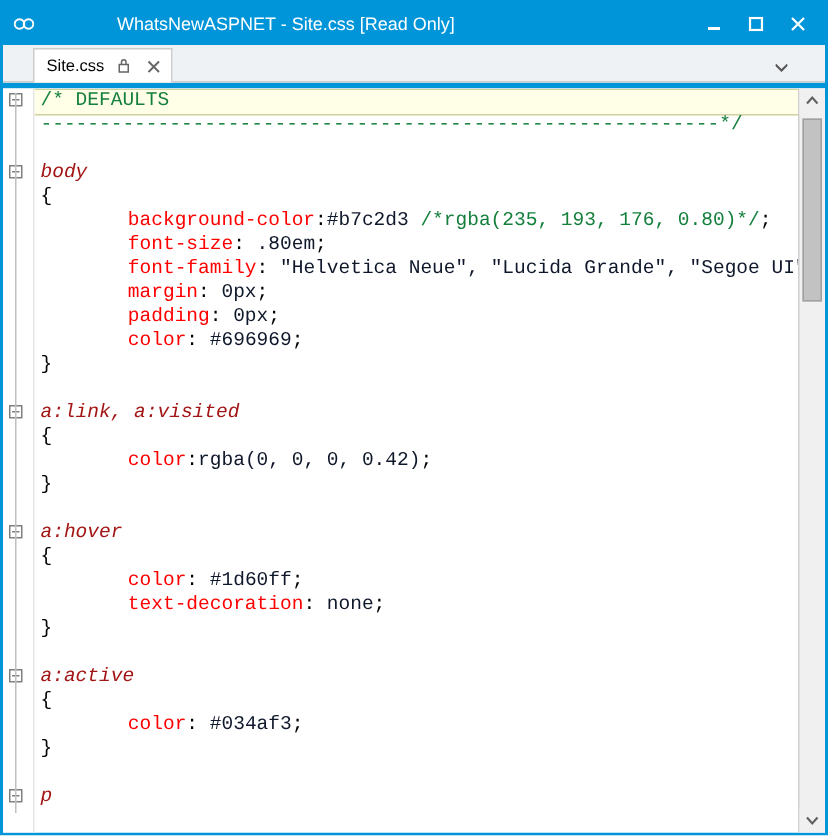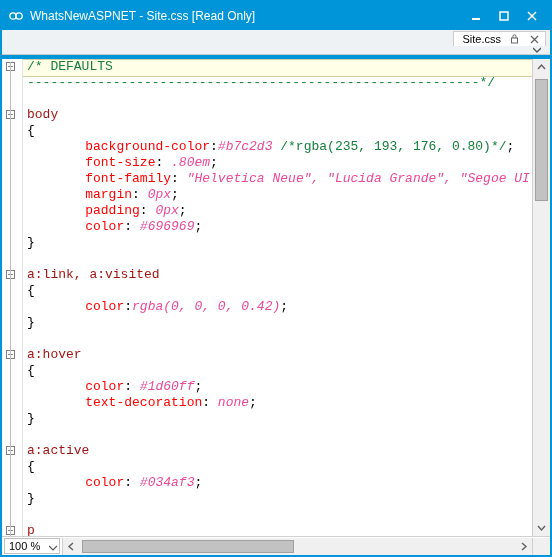--- a/index.html
+++ b/index.html
@@ -20,20 +20,21 @@
     background: #fff;
   }
   .titlebar {
     height: 28px;
     background: #0095d9;
     color: #fff;
     display: flex;
     align-items: center;
     padding: 0 4px 0 6px;
     flex-shrink: 0;
+    gap: 48px;
   }
   .tb-icon {
     width: 16px;
     height: 16px;
     margin-right: 6px;
     display: flex;
     align-items: center;
     justify-content: center;
   }
   .tb-icon svg { display: block; }
@@ -58,24 +59,23 @@
     cursor: pointer;
   }
   .tb-btn svg { display: block; }
 
   .tabstrip {
     height: 24px;
     background: #eef2f5;
     border-bottom: 1px solid #ccc;
     display: flex;
     align-items: flex-end;
-    padding: 0 4px;
+    padding: 0 20px;
     flex-shrink: 0;
     position: relative;
-    flex-direction: column;
   }
   .tab {
     height: 22px;
     background: #fff;
     border: 1px solid #ccc;
     border-bottom: none;
     padding: 0 4px 0 8px;
     display: flex;
     align-items: center;
     font-size: 11px;
@@ -157,24 +157,24 @@
     position:absolute;
     top:0; left:0;
     padding: 0 0 0 4px;
     font-family: Consolas, "Courier New", monospace;
     font-size: 13px;
     line-height: 16px;
     white-space: pre;
   }
   .line { height: 16px; }
   .c-comment { color: #15803d; }
-  .c-selector { color: #a31515; }
+  .c-selector { color: #a31515; font-style: italic; }
   .c-brace   { color: #000; }
   .c-prop    { color: #ff0000; margin-left: 27px; }
-  .c-value   { color: #ec4899; font-style: italic; }
+  .c-value   { color: #0f172a; }
   .c-punct   { color: #000; }
 
   .currline-hl {
     position:absolute;
     left:0; right:0;
     height:16px;
     border-top:1px solid #d0d0a0;
     border-bottom:1px solid #d0d0a0;
     background: #ffffe8;
     pointer-events:none;
@@ -359,38 +359,14 @@
       </div>
       <div class="thumb" style="top:20px; height:120px;"></div>
       <div class="sbtn bot">
         <svg width="9" height="9">
             <path d="M1 3 L4.5 7 L8 3" fill="none" stroke="#606060" stroke-width="1.4"></path>
           </svg>
       </div>
     </div>
   </div>
 
-  <div class="statusrow">
-    <div class="zoom">
-      <span>100 %</span>
-      <span class="zarrow">
-        <svg width="8" height="8">
-            <path d="M0 2 L4 6 L8 2" fill="none" stroke="#555" stroke-width="1.2"></path>
-          </svg>
-      </span>
-    </div>
-    <div class="hscroll">
-      <div class="sbtn left">
-        <svg width="9" height="9">
-            <path d="M6 1 L2 4.5 L6 8" fill="none" stroke="#606060" stroke-width="1.4"></path>
-          </svg>
-      </div>
-      <div class="thumb" style="left:19px; width:210px;"></div>
-      <div class="sbtn right">
-        <svg width="9" height="9">
-            <path d="M3 1 L7 4.5 L3 8" fill="none" stroke="#606060" stroke-width="1.4"></path>
-          </svg>
-      </div>
-    </div>
-    <div class="sr-corner"></div>
-  </div>
 
 </div>
 
 </body></html>

